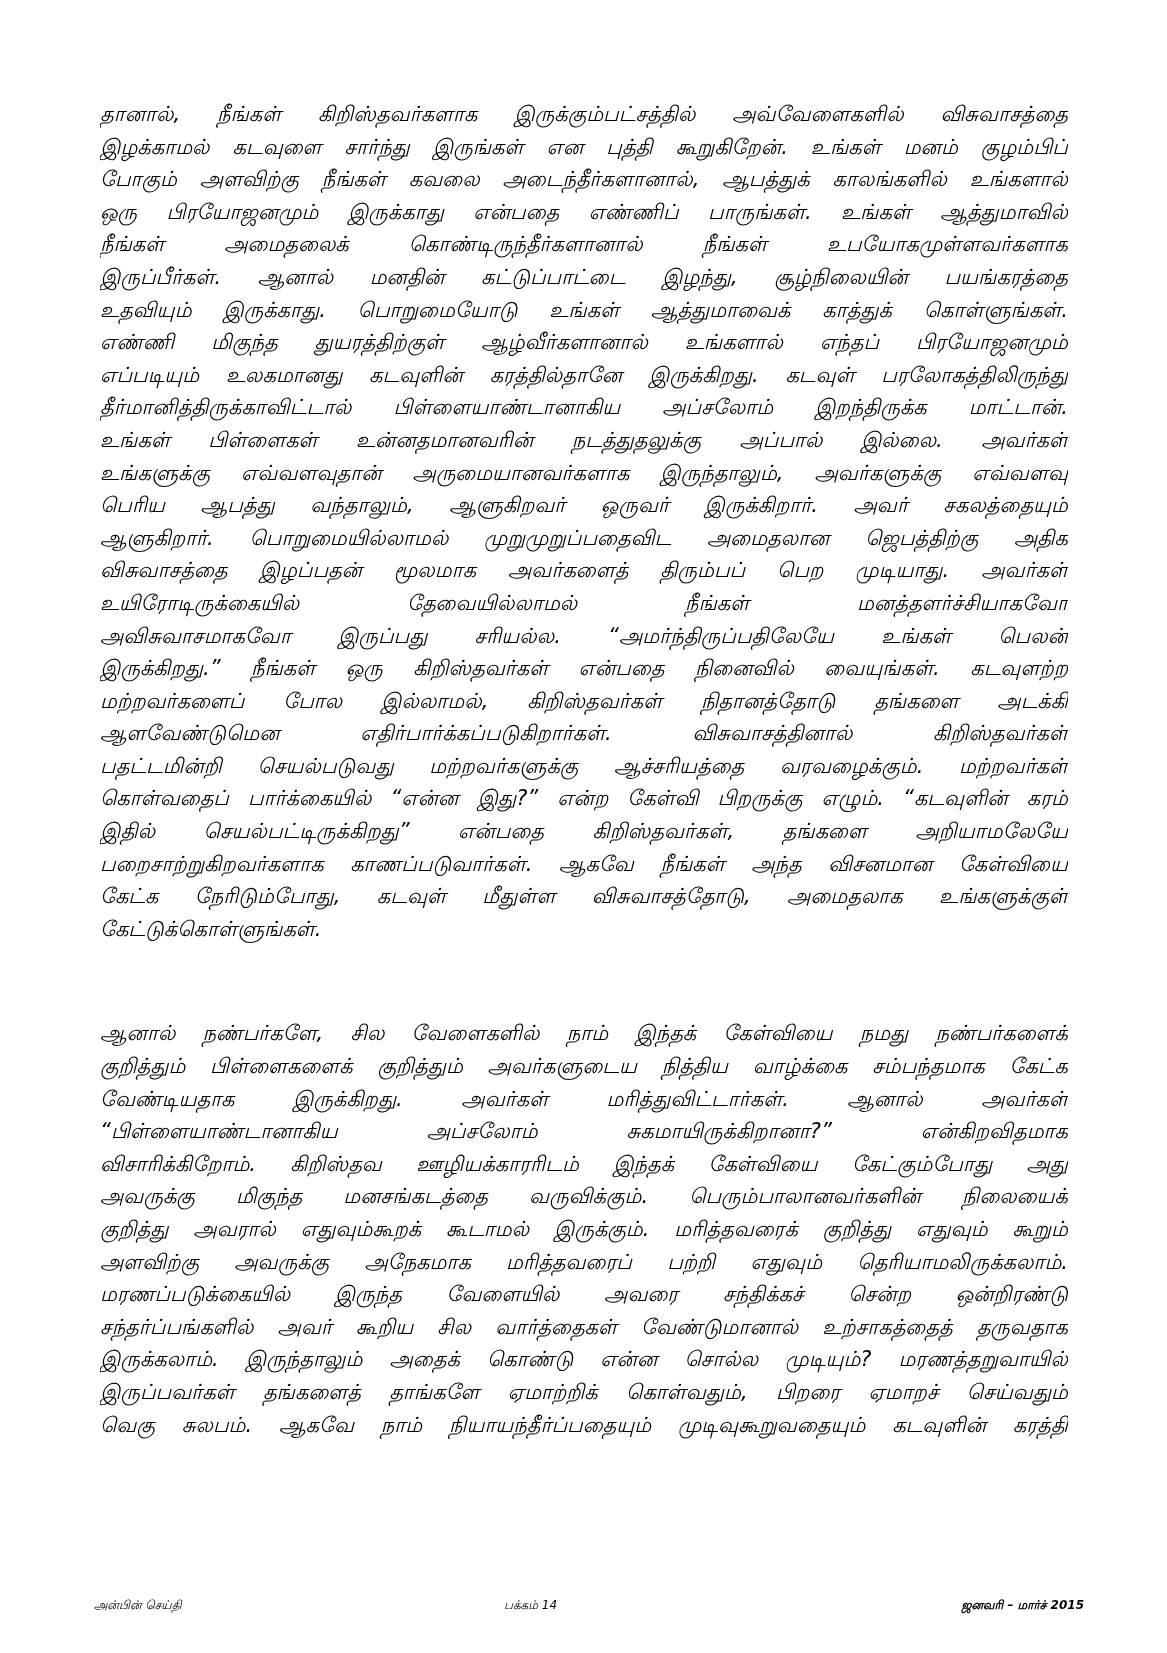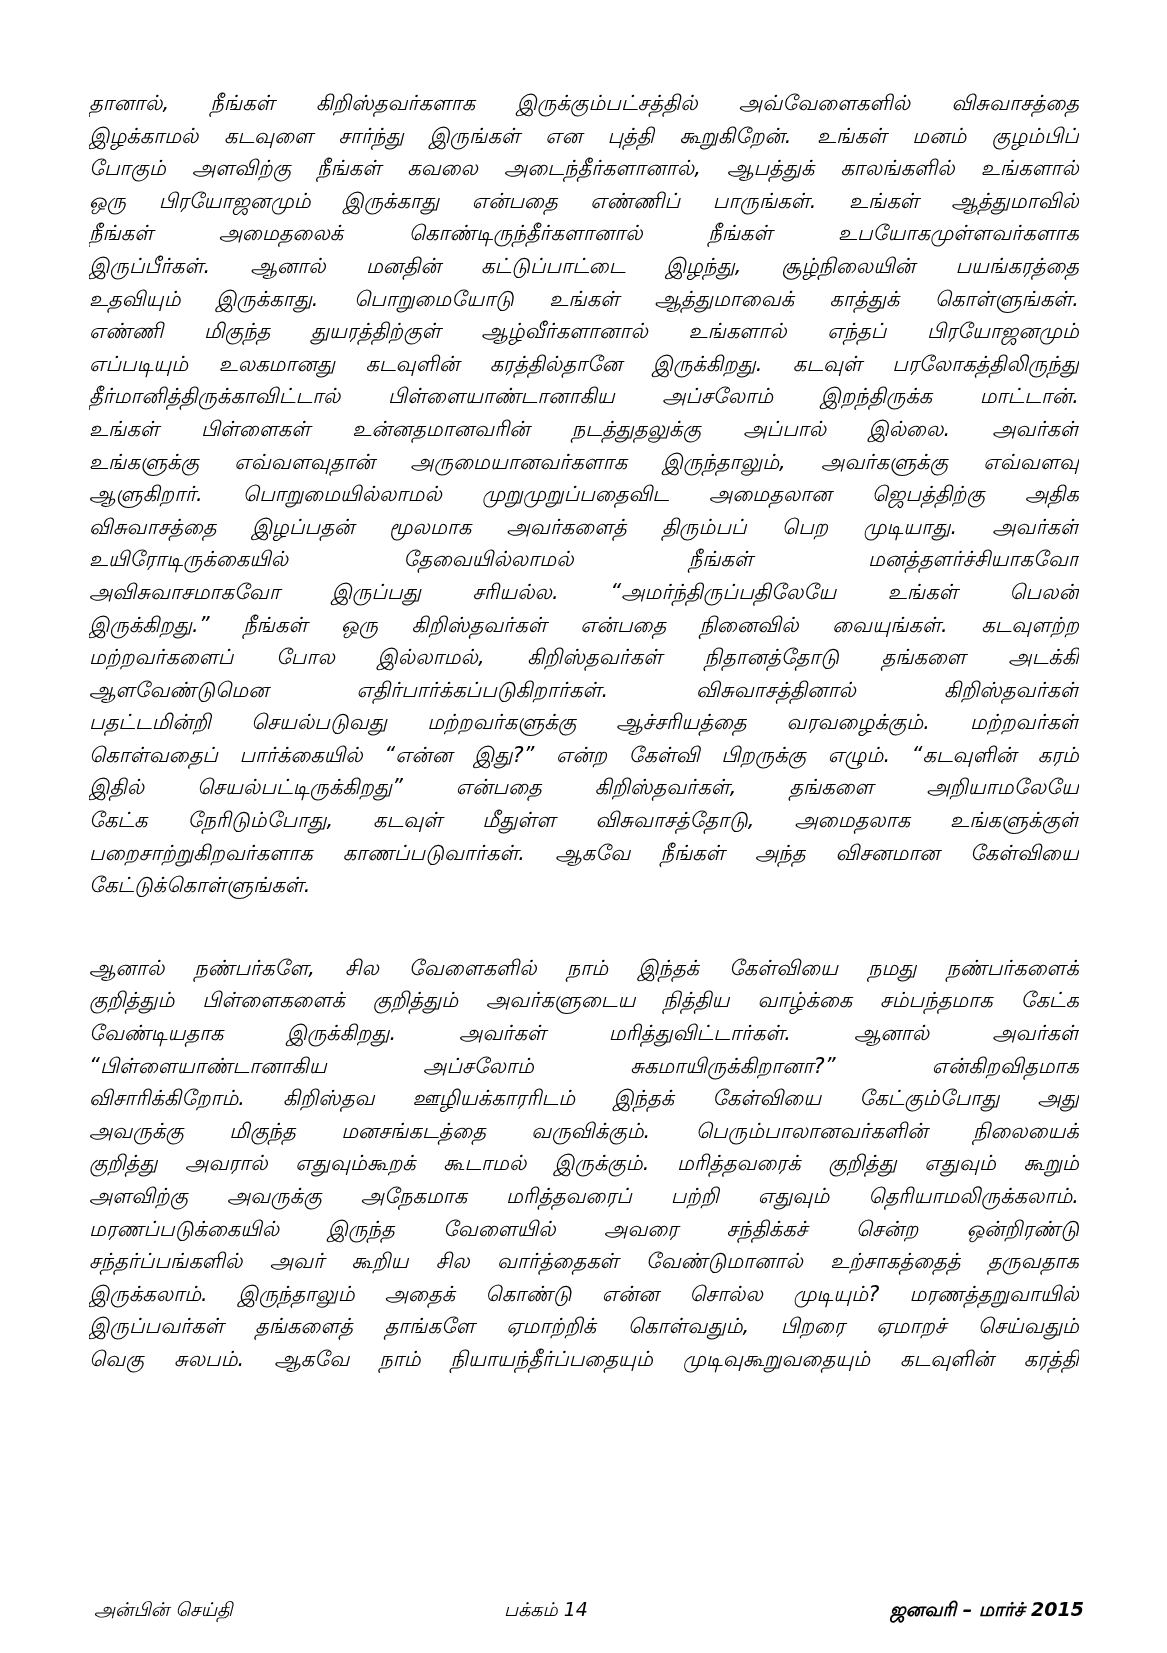--- a/index.html
+++ b/index.html
@@ -1,26 +1,26 @@
 <!DOCTYPE html>
 <html><head>
 <meta charset="utf-8">
 <style>
   html, body { margin: 0; padding: 0; background: #ffffff; }
   body { width: 1167px; height: 1653px; position: relative; overflow: hidden;
          font-family: "DejaVu Sans", sans-serif; color: #000; }
   .page { position: absolute; left: 84px; top: 82px; width: 1000px; }
-  .para { margin: 5px; }
+  .para { margin: 16px; }
   .line { display: block; font-size: 21px; line-height: 32.6px; height: 32.6px;
           text-align: justify; text-align-last: justify; white-space: nowrap; overflow: hidden;
           font-style: italic; }
   .line.last { text-align-last: left; }
   .gap { height: 40px; }
   .footer { position: absolute; top: 1598px; left: 84px; width: 1000px; height: 30px;
-            font-size: 19px; font-style: italic; }
+            font-size: 12px; font-style: italic; }
   .footer span { position: absolute; top: 0; }
   .f-left { left: 10px; }
   .f-mid { left: 420px; }
   .f-right { right: 0; font-weight: bold; }
 </style>
 </head>
 <body>
 
 <div class="page">
   <div class="para" id="para0">
@@ -29,32 +29,33 @@
       <span class="line">போகும் அளவிற்கு நீங்கள் கவலை அடைந்தீர்களானால், ஆபத்துக் காலங்களில் உங்களால்</span>
       <span class="line">ஒரு பிரயோஜனமும் இருக்காது என்பதை எண்ணிப் பாருங்கள். உங்கள் ஆத்துமாவில்</span>
       <span class="line">நீங்கள் அமைதலைக் கொண்டிருந்தீர்களானால் நீங்கள் உபயோகமுள்ளவர்களாக</span>
       <span class="line">இருப்பீர்கள். ஆனால் மனதின் கட்டுப்பாட்டை இழந்து, சூழ்நிலையின் பயங்கரத்தை</span>
       <span class="line">உதவியும் இருக்காது. பொறுமையோடு உங்கள் ஆத்துமாவைக் காத்துக் கொள்ளுங்கள்.</span>
       <span class="line">எண்ணி மிகுந்த துயரத்திற்குள் ஆழ்வீர்களானால் உங்களால் எந்தப் பிரயோஜனமும்</span>
       <span class="line">எப்படியும் உலகமானது கடவுளின் கரத்தில்தானே இருக்கிறது. கடவுள் பரலோகத்திலிருந்து</span>
       <span class="line">தீர்மானித்திருக்காவிட்டால் பிள்ளையாண்டானாகிய அப்சலோம் இறந்திருக்க மாட்டான்.</span>
       <span class="line">உங்கள் பிள்ளைகள் உன்னதமானவரின் நடத்துதலுக்கு அப்பால் இல்லை. அவர்கள்</span>
       <span class="line">உங்களுக்கு எவ்வளவுதான் அருமையானவர்களாக இருந்தாலும், அவர்களுக்கு எவ்வளவு</span>
+      <span class="line">பெரிய ஆபத்து வந்தாலும், ஆளுகிறவர் ஒருவர் இருக்கிறார். அவர் சகலத்தையும்</span>
       <span class="line">ஆளுகிறார். பொறுமையில்லாமல் முறுமுறுப்பதைவிட அமைதலான ஜெபத்திற்கு அதிக</span>
       <span class="line">விசுவாசத்தை இழப்பதன் மூலமாக அவர்களைத் திரும்பப் பெற முடியாது. அவர்கள்</span>
       <span class="line">உயிரோடிருக்கையில் தேவையில்லாமல் நீங்கள் மனத்தளர்ச்சியாகவோ</span>
       <span class="line">அவிசுவாசமாகவோ இருப்பது சரியல்ல. “அமர்ந்திருப்பதிலேயே உங்கள் பெலன்</span>
       <span class="line">இருக்கிறது.” நீங்கள் ஒரு கிறிஸ்தவர்கள் என்பதை நினைவில் வையுங்கள். கடவுளற்ற</span>
       <span class="line">மற்றவர்களைப் போல இல்லாமல், கிறிஸ்தவர்கள் நிதானத்தோடு தங்களை அடக்கி</span>
       <span class="line">ஆளவேண்டுமென எதிர்பார்க்கப்படுகிறார்கள். விசுவாசத்தினால் கிறிஸ்தவர்கள்</span>
       <span class="line">பதட்டமின்றி செயல்படுவது மற்றவர்களுக்கு ஆச்சரியத்தை வரவழைக்கும். மற்றவர்கள்</span>
       <span class="line">கொள்வதைப் பார்க்கையில் “என்ன இது?” என்ற கேள்வி பிறருக்கு எழும். “கடவுளின் கரம்</span>
       <span class="line">இதில் செயல்பட்டிருக்கிறது” என்பதை கிறிஸ்தவர்கள், தங்களை அறியாமலேயே</span>
+      <span class="line">பறைசாற்றுகிறவர்களாக காணப்படுவார்கள். ஆகவே நீங்கள் அந்த விசனமான கேள்வியை</span>
       <span class="line">கேட்க நேரிடும்போது, கடவுள் மீதுள்ள விசுவாசத்தோடு, அமைதலாக உங்களுக்குள்</span>
-      <span class="line">பறைசாற்றுகிறவர்களாக காணப்படுவார்கள். ஆகவே நீங்கள் அந்த விசனமான கேள்வியை</span>
       <span class="line last">கேட்டுக்கொள்ளுங்கள்.</span>
     </div>
   <div class="gap"></div>
   <div class="para" id="para1">
       <span class="line">ஆனால் நண்பர்களே, சில வேளைகளில் நாம் இந்தக் கேள்வியை நமது நண்பர்களைக்</span>
       <span class="line">குறித்தும் பிள்ளைகளைக் குறித்தும் அவர்களுடைய நித்திய வாழ்க்கை சம்பந்தமாக கேட்க</span>
       <span class="line">வேண்டியதாக இருக்கிறது. அவர்கள் மரித்துவிட்டார்கள். ஆனால் அவர்கள்</span>
       <span class="line">“பிள்ளையாண்டானாகிய அப்சலோம் சுகமாயிருக்கிறானா?” என்கிறவிதமாக</span>
       <span class="line">விசாரிக்கிறோம். கிறிஸ்தவ ஊழியக்காரரிடம் இந்தக் கேள்வியை கேட்கும்போது அது</span>
       <span class="line">அவருக்கு மிகுந்த மனசங்கடத்தை வருவிக்கும். பெரும்பாலானவர்களின் நிலையைக்</span>

